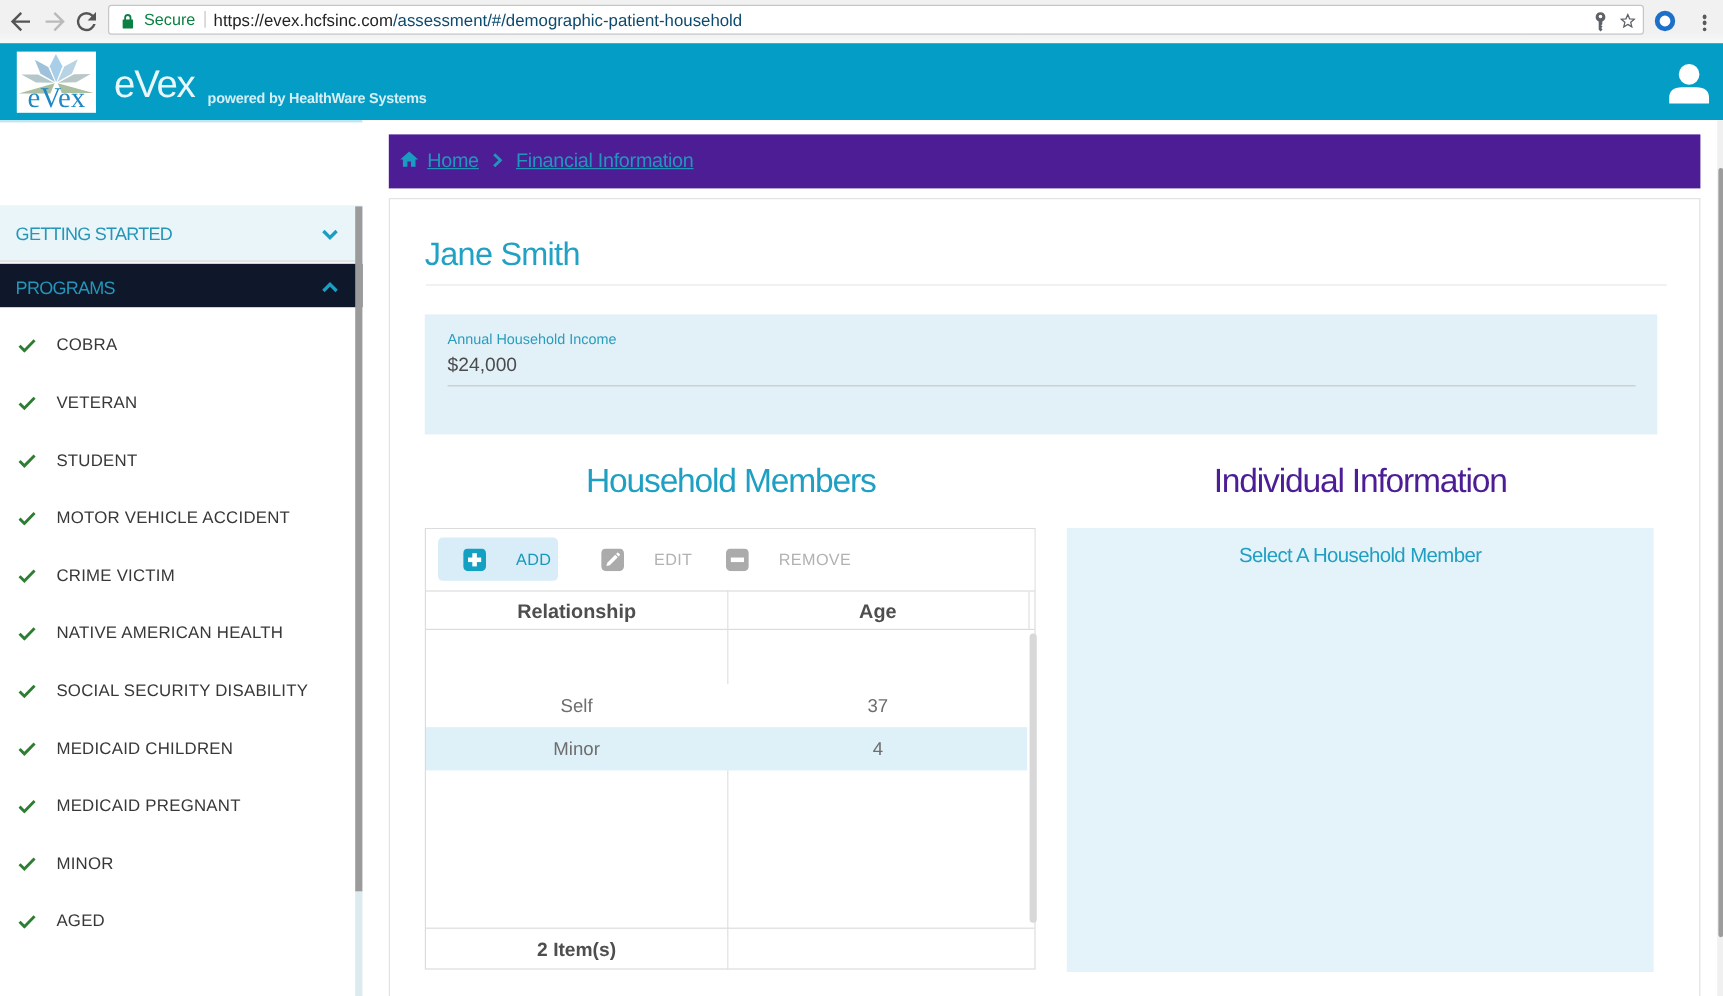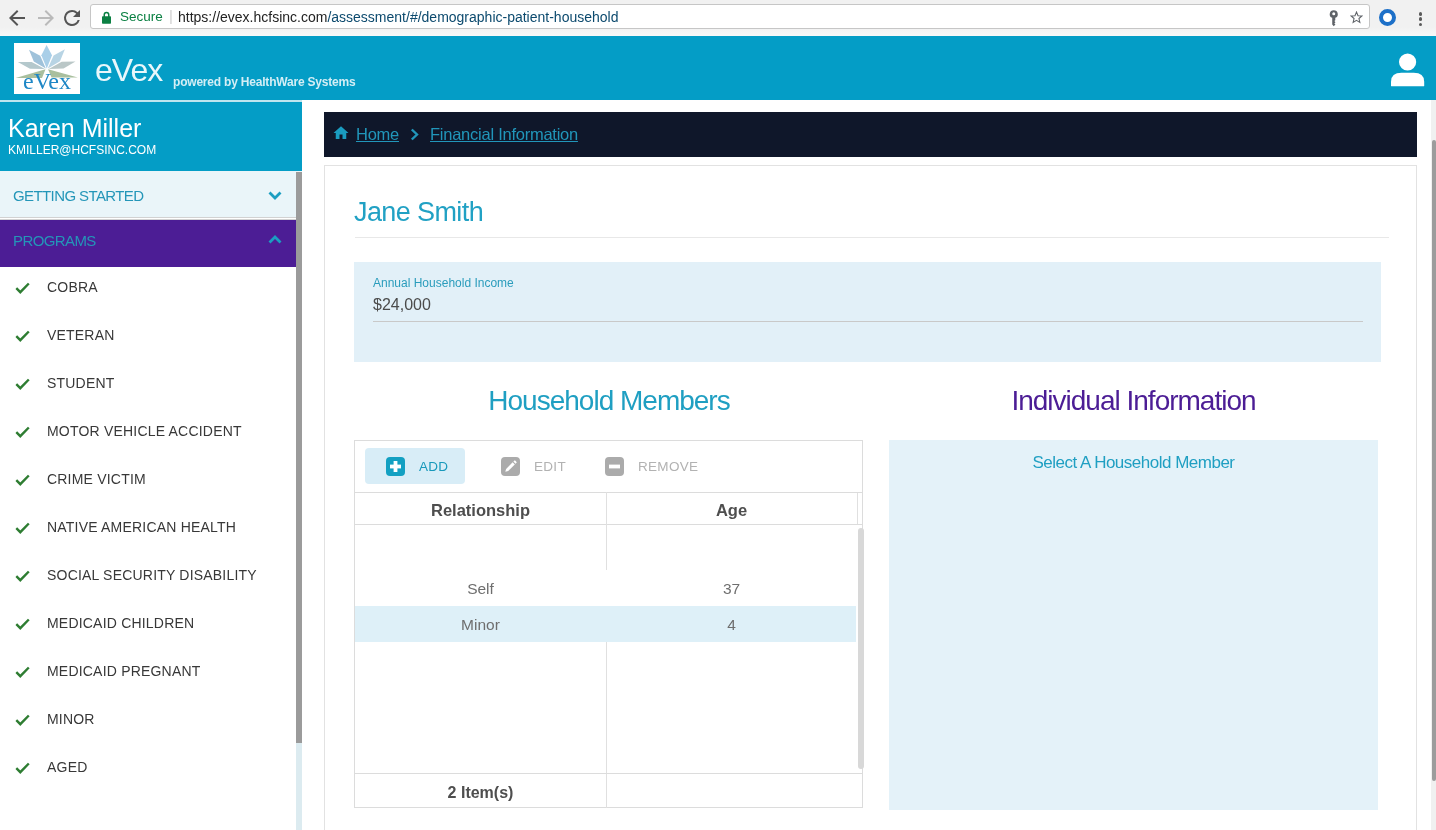--- a/index.html
+++ b/index.html
@@ -40,49 +40,49 @@
   .navsection { position:absolute; left:0; width:302px; height:46px; }
   .navsection .lbl { position:absolute; left:13px; font-size:15px; color:#2496b8; letter-spacing:-0.6px; }
   #sec1 .lbl { top:15.5px; }
   #sec2 .lbl { top:11.5px; }
   .navsection svg { position:absolute; right:20px; }
   #sec1 svg { top:20px; }
   #sec2 svg { top:15px; }
   #sec1 { top:71px; background:#eaf5f9; }
   #sec1sep { position:absolute; left:0; top:117px; width:302px; height:3px; background:#fff;
     border-top:1px solid #d2d2d2; border-bottom:1px solid #d2d2d2; }
-  #sec2 { top:120px; background:#4c1d95; height:47px; }
+  #sec2 { top:120px; background:#0f172a; height:36px; }
   #menuitems { position:absolute; left:0; top:163.5px; width:296px; }
   .mitem { position:relative; height:48px; }
   .mitem svg { position:absolute; left:15px; top:18px; }
   .mitem span { position:absolute; left:47px; top:15px; font-size:14px; color:#383838; letter-spacing:0.2px; }
   #sidescroll-thumb { position:absolute; left:296px; top:72px; width:5.5px; height:571px; background:#9b9b9b; }
   #sidescroll-track { position:absolute; left:296px; top:643px; width:5.5px; height:87px; background:#dcebf0; }
 
   
-  #breadcrumb { position:absolute; left:324px; top:112px; width:1093px; height:45px; background:#0f172a; }
+  #breadcrumb { position:absolute; left:324px; top:112px; width:1093px; height:45px; background:#4c1d95; }
   #homeicon { position:absolute; left:8px; top:12px; }
   #bclinks { position:absolute; left:32px; top:13px; font-size:16.5px; letter-spacing:-0.25px; color:#2196ba; }
   #bclinks a { color:#2196ba; text-decoration:underline; }
   #bcsep { padding:0 11px; }
   #card { position:absolute; left:324px; top:165px; width:1093px; height:700px; background:#fff; border:1px solid #e2e2e2; }
   #janesmith { position:absolute; left:29px; top:31px; font-size:27px; letter-spacing:-0.6px; color:#21a1c4; }
   #cardhr { position:absolute; left:30px; top:71px; width:1034px; height:1px; background:#e8e8e8; }
   #incomepanel { position:absolute; left:29px; top:96px; width:1027px; height:100px; background:#e2f0f8; }
   #inclabel { position:absolute; left:19px; top:14px; font-size:12px; color:#2a9cbc; }
   #incvalue { position:absolute; left:19px; top:34px; font-size:16px; color:#4b4b4b; }
   #incline { position:absolute; left:19px; top:59px; width:990px; height:1px; background:#c9c9c9; }
   #hmtitle { position:absolute; left:30px; top:219px; width:508px; text-align:center; font-size:28px; letter-spacing:-1px; color:#1f9fc2; }
   #iititle { position:absolute; left:564px; top:219px; width:489px; text-align:center; font-size:28px; letter-spacing:-1px; color:#4c1d95; }
 
   
   #grid { position:absolute; left:29px; top:274px; width:509px; height:368px; border:1px solid #dcdcdc; }
   #toolbar { position:absolute; left:0; top:0; width:507px; height:50px; background:#fff; }
   .tbtn { position:absolute; top:7px; height:36px; display:flex; align-items:center; border-radius:4px; }
-  .tbtn .txt { font-size:13.5px; margin-left:14px; letter-spacing:0.3px; }
+  .tbtn .txt { font-size:13.5px; margin-left:25px; letter-spacing:0.3px; }
   #addbtn { left:10px; width:100px; background:#d8edf7; padding-left:21px; }
   #addbtn .txt { color:#1899bb; }
   #editbtn { left:146px; padding-left:0; }
   #rembtn { left:250px; padding-left:0; }
   .gray .txt { color:#b2b2b2; }
   #gridhead { position:absolute; left:0; top:51px; width:507px; height:33px; border-top:1px solid #dcdcdc; border-bottom:1px solid #dcdcdc; }
   #colsep { position:absolute; left:251px; top:51px; width:1px; height:316px; background:#e0e0e0; }
   #gridhead .h { font-size:16.5px; font-weight:bold; color:#4e4e4e; text-align:center; line-height:35px; }
   #h1 { position:absolute; left:0; width:251px; }
   #h2 { position:absolute; left:252px; width:249px; }
@@ -157,24 +157,20 @@
   <div id="evextitle">eVex</div>
   <div id="poweredby">powered by HealthWare Systems</div>
   <svg id="personicon" width="36" height="37" viewBox="0 0 36 37">
       <circle cx="17.6" cy="12" r="8.6" fill="#fff"></circle>
       <path d="M1 36 L1 31.8 Q1 22.8 11.5 22.8 L23.7 22.8 Q34.2 22.8 34.2 31.8 L34.2 36 Q34.2 36.3 33 36.3 L2.2 36.3 Q1 36.3 1 36 Z" fill="#fff"></path>
     </svg>
 </div>
 
 <div id="sidebar">
   <div id="sidebartopline"></div>
-  <div id="userblock">
-    <div id="username">Karen Miller</div>
-    <div id="useremail">KMILLER@HCFSINC.COM</div>
-  </div>
   <div id="sec1" class="navsection">
     <span class="lbl">GETTING STARTED</span>
     <svg width="14" height="9" viewBox="0 0 14 9">
         <path d="M1.5 1.5 L7 7 L12.5 1.5" fill="none" stroke="#1b9ec1" stroke-width="2.8"></path>
       </svg>
   </div>
   <div id="sec1sep"></div>
   <div id="sec2" class="navsection">
     <span class="lbl">PROGRAMS</span>
     <svg width="14" height="9" viewBox="0 0 14 9">

